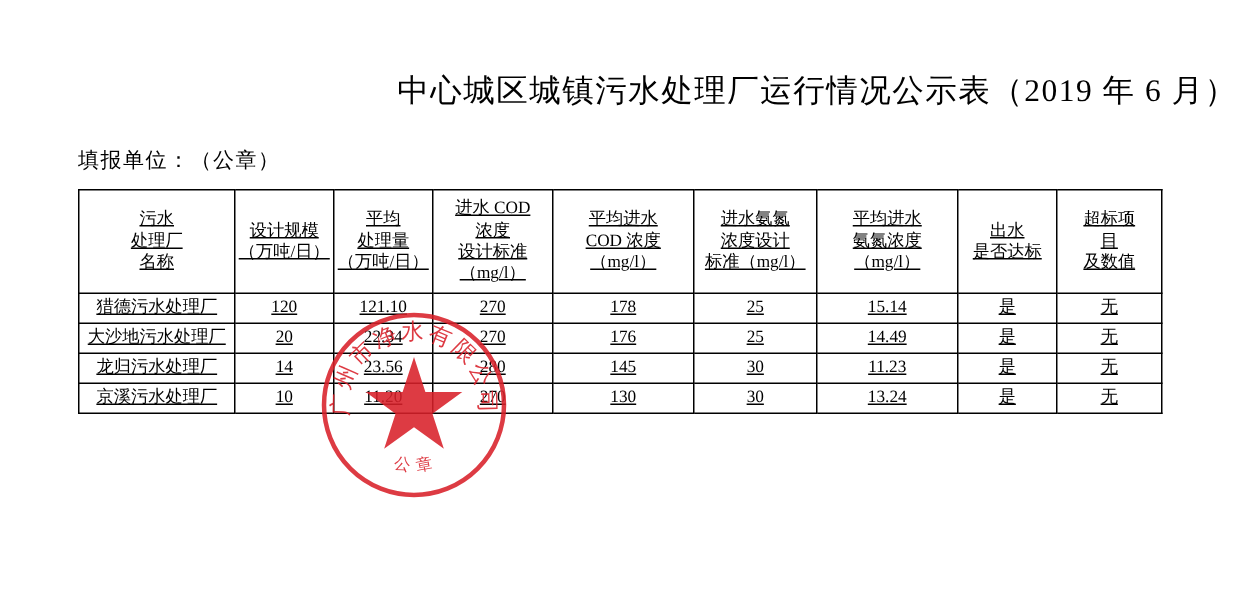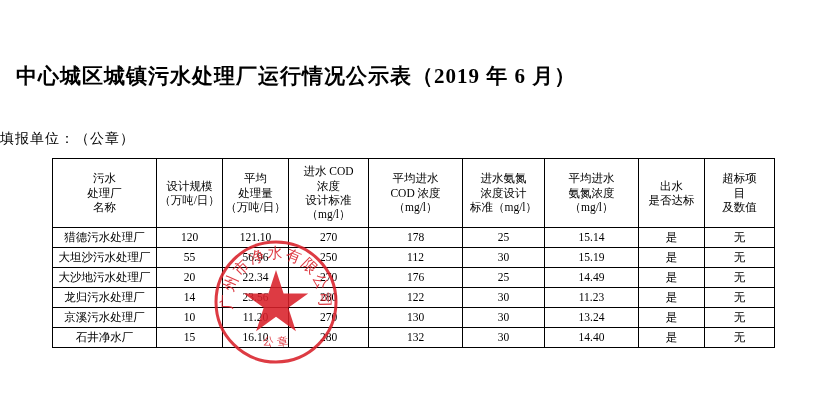--- a/index.html
+++ b/index.html
@@ -15,44 +15,46 @@
     overflow: hidden;
     position: relative;
   }
   .page {
     position: relative;
     width: 825px;
     height: 410px;
     box-sizing: border-box;
   }
   .doc-title {
-    text-align: left;
+    text-align: right;
     font-size: 21px;
-    font-weight: bold;
+    font-weight: normal;
     letter-spacing: 1px;
-    margin: 16px;
+    margin: 0;
     padding-top: 46px;
     font-family: "Liberation Serif", "DejaVu Serif", serif;
   }
   .fill-unit {
     font-size: 14px;
     margin: 0;
     padding-top: 24px;
+    padding-left: 52px;
     letter-spacing: 1px;
   }
   .table-wrap {
     position: relative;
     margin: 10px 0 0 52px;
     width: 722px;
   }
   table.report {
     border-collapse: collapse;
     table-layout: fixed;
     width: 722px;
     font-size: 11px;
+    text-decoration: underline;
   }
   table.report th,
   table.report td {
     border: 1px solid #000000;
     text-align: center;
     vertical-align: middle;
     padding: 1px 2px;
     line-height: 1.25;
     font-weight: normal;
   }
@@ -186,70 +188,48 @@
           <td>120</td>
           <td>121.10</td>
           <td>270</td>
           <td>178</td>
           <td>25</td>
           <td>15.14</td>
           <td>是</td>
           <td>无</td>
         </tr>
         <tr>
-          <td class="name-cell">大坦沙污水处理厂</td>
-          <td>55</td>
-          <td>56.96</td>
-          <td>250</td>
-          <td>112</td>
-          <td>30</td>
-          <td>15.19</td>
-          <td>是</td>
-          <td>无</td>
-        </tr>
-        <tr>
           <td class="name-cell">大沙地污水处理厂</td>
           <td>20</td>
           <td>22.34</td>
           <td>270</td>
           <td>176</td>
           <td>25</td>
           <td>14.49</td>
           <td>是</td>
           <td>无</td>
         </tr>
         <tr>
           <td class="name-cell">龙归污水处理厂</td>
           <td>14</td>
           <td>23.56</td>
           <td>280</td>
-          <td>122</td>
+          <td>145</td>
           <td>30</td>
           <td>11.23</td>
           <td>是</td>
           <td>无</td>
         </tr>
         <tr>
           <td class="name-cell">京溪污水处理厂</td>
           <td>10</td>
           <td>11.20</td>
           <td>270</td>
           <td>130</td>
           <td>30</td>
           <td>13.24</td>
           <td>是</td>
           <td>无</td>
         </tr>
-        <tr>
-          <td class="name-cell">石井净水厂</td>
-          <td>15</td>
-          <td>16.10</td>
-          <td>280</td>
-          <td>132</td>
-          <td>30</td>
-          <td>14.40</td>
-          <td>是</td>
-          <td>无</td>
-        </tr>
       </tbody>
     </table>
   </div>
 </div>
 
 </body></html>

